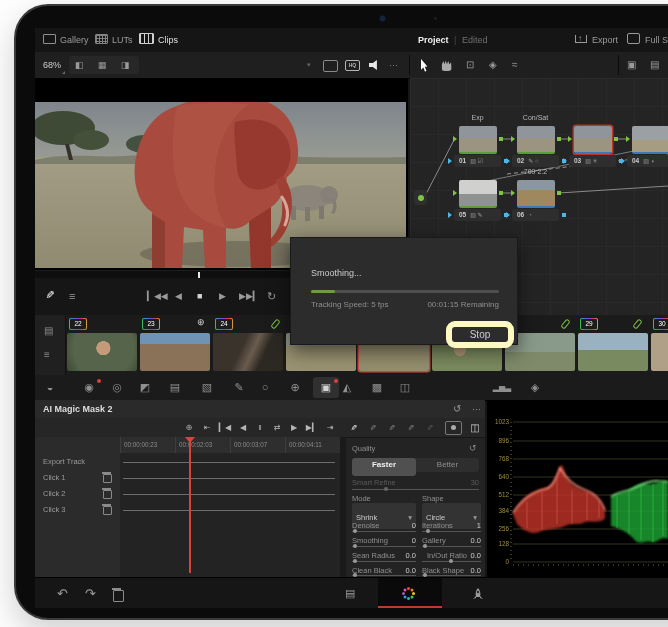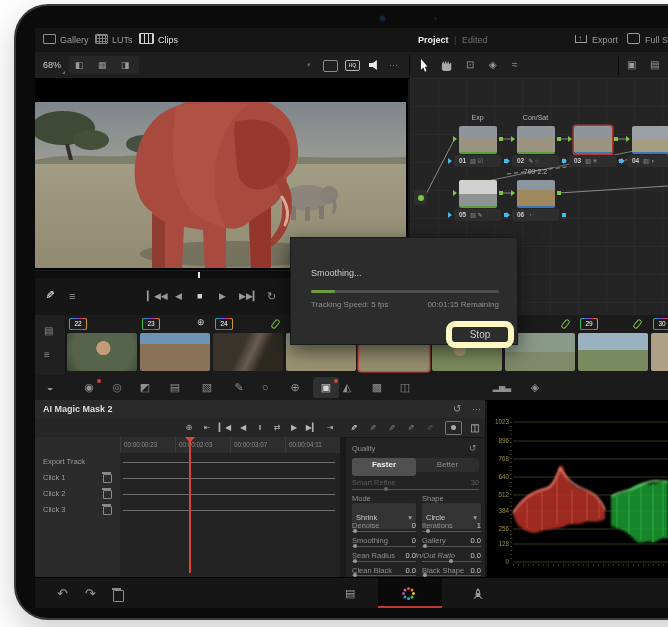--- a/index.html
+++ b/index.html
@@ -410,21 +410,21 @@
      <span class="pv" style="left:386px;top:136px;width:60px;">0.0</span>
      <div class="sl" style="left:387px;top:146px;width:59px;">
             <i style="left:1px;"></i>
           </div>
 
      <span class="pl" style="left:317px;top:151px;">Sean Radius</span>
      <span class="pv" style="left:321px;top:151px;width:60px;">0.0</span>
      <div class="sl" style="left:317px;top:161px;width:64px;">
             <i style="left:1px;"></i>
           </div>
-     <span class="pl" style="left:380px;top:151px;font-style:italic;">In/Out Ratio</span>
+     <span class="pl" style="left:392px;top:151px;">In/Out Ratio</span>
      <span class="pv" style="left:386px;top:151px;width:60px;">0.0</span>
      <div class="sl" style="left:387px;top:161px;width:59px;">
             <i style="left:27px;"></i>
           </div>
 
      <span class="pl" style="left:317px;top:166px;">Clean Black</span>
      <span class="pv" style="left:321px;top:166px;width:60px;">0.0</span>
      <div class="sl" style="left:317px;top:175px;width:64px;">
             <i style="left:1px;"></i>
           </div>

